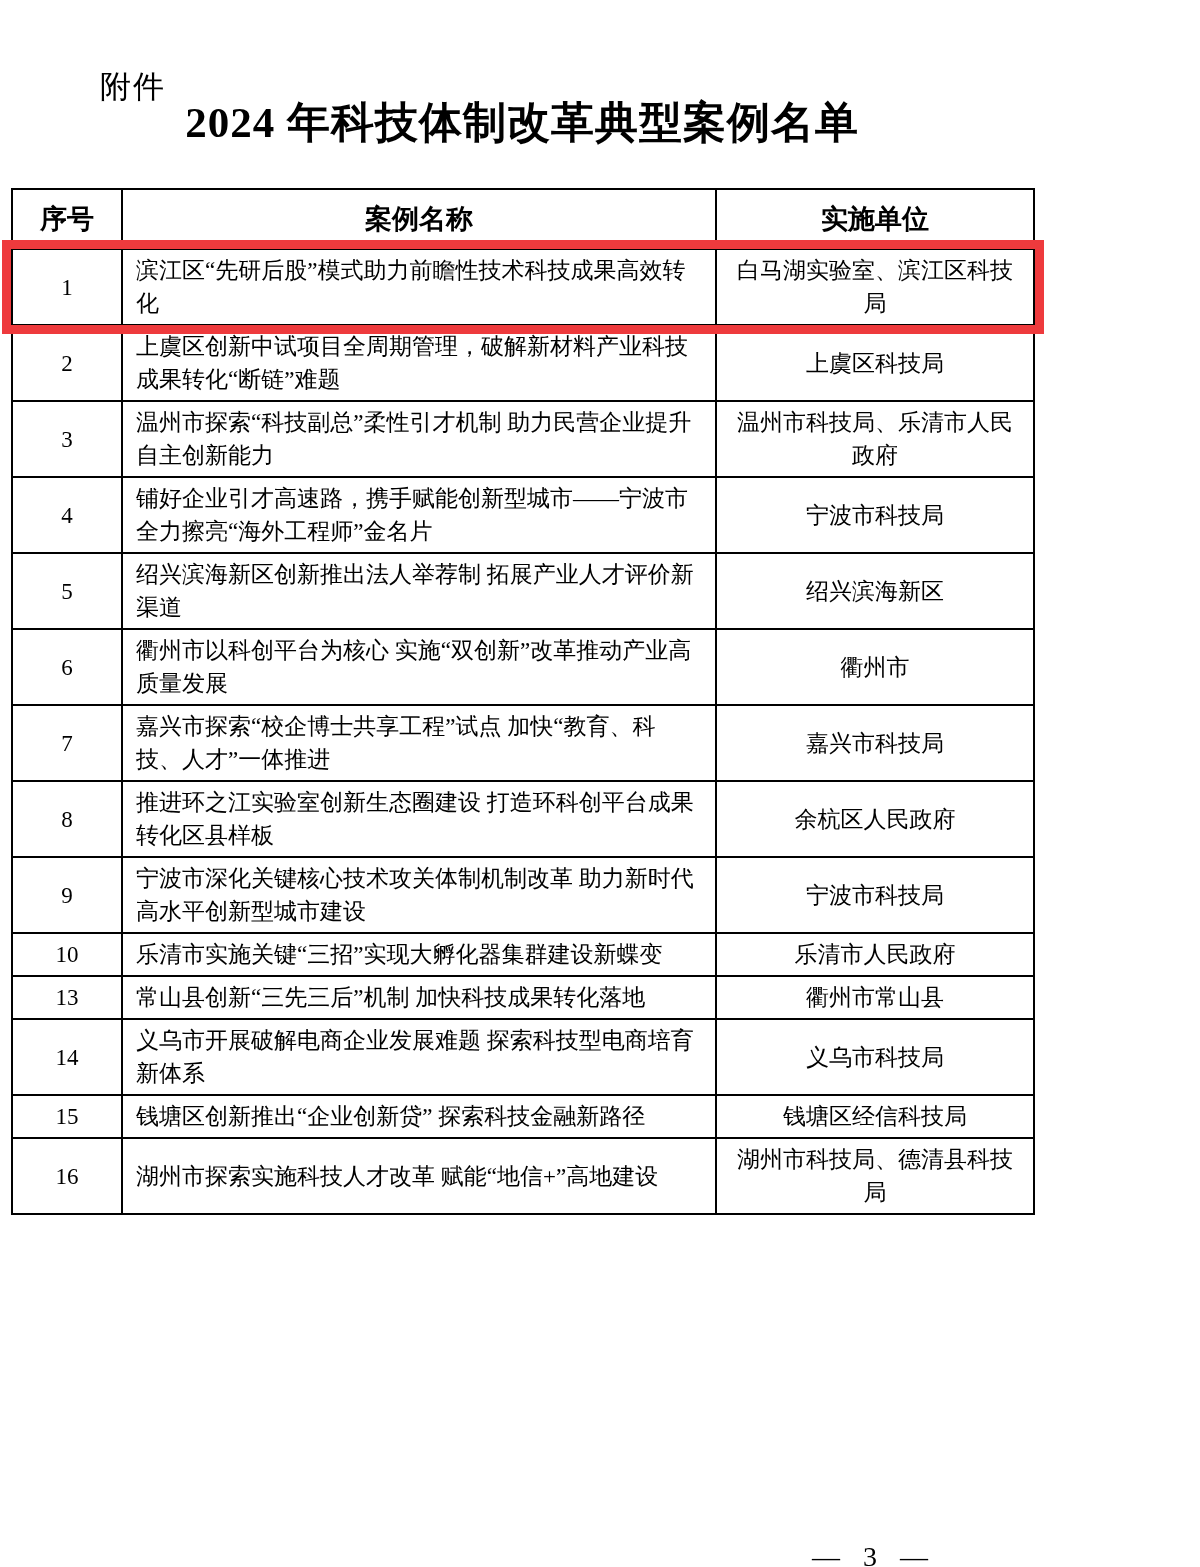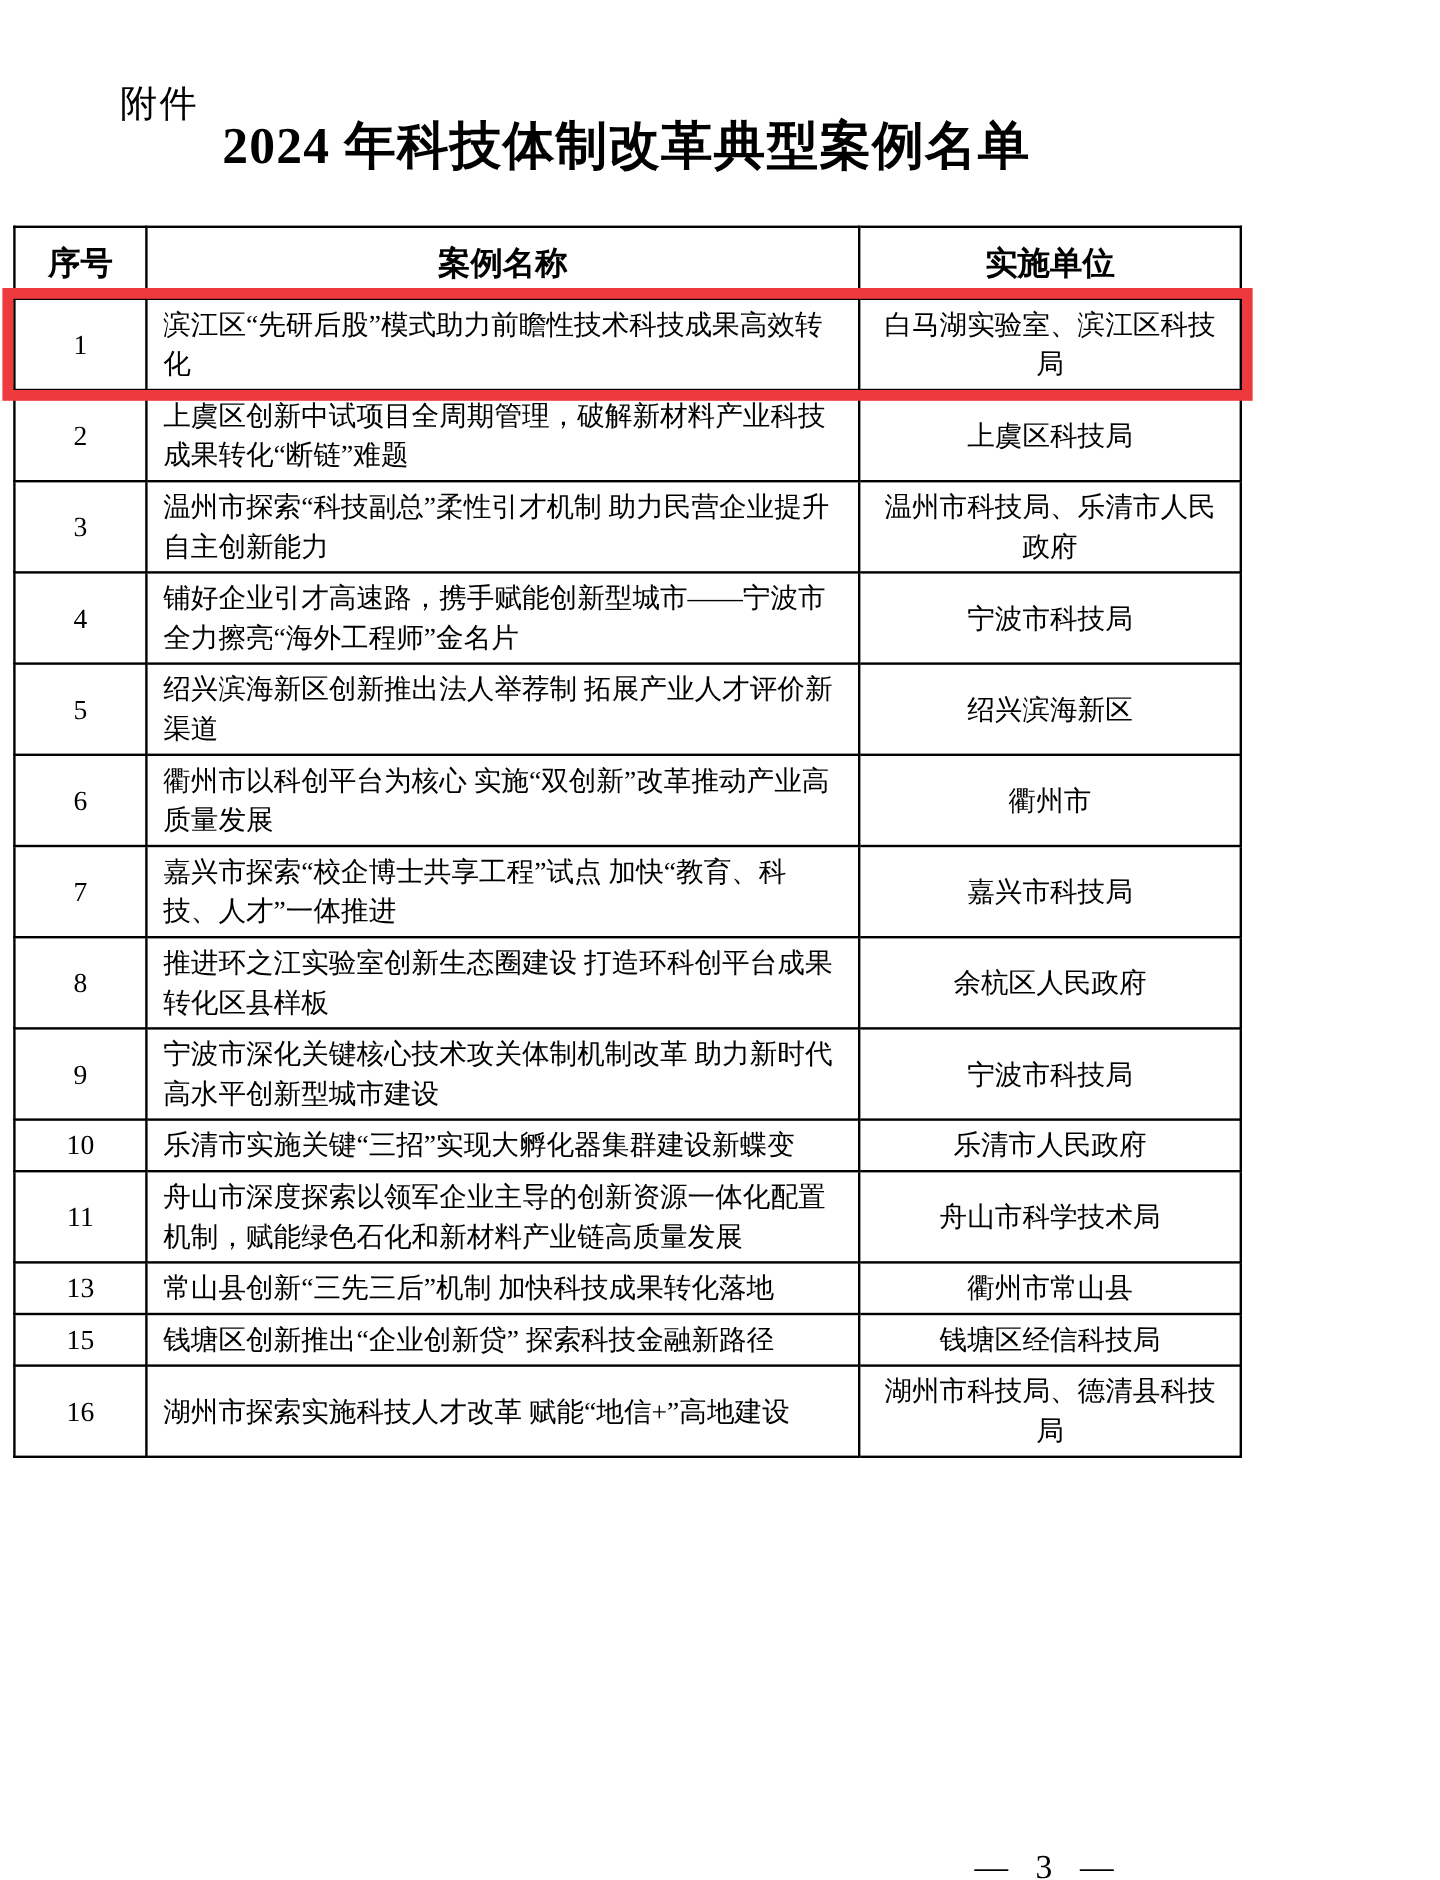--- a/index.html
+++ b/index.html
@@ -156,28 +156,28 @@
     <td class="col-no">9</td>
     <td class="col-case">宁波市深化关键核心技术攻关体制机制改革 助力新时代高水平创新型城市建设</td>
     <td class="col-unit">宁波市科技局</td>
   </tr>
           <tr>
     <td class="col-no">10</td>
     <td class="col-case">乐清市实施关键“三招”实现大孵化器集群建设新蝶变</td>
     <td class="col-unit">乐清市人民政府</td>
   </tr>
           <tr>
-    <td class="col-no">11</td>
-    <td class="col-case">舟山市深度探索以领军企业主导的创新资源一体化配置机制，赋能绿色石化和新材料产业链高质量发展</td>
-    <td class="col-unit">舟山市科学技术局</td>
-  </tr>
-          <tr>
     <td class="col-no">13</td>
     <td class="col-case">常山县创新“三先三后”机制 加快科技成果转化落地</td>
     <td class="col-unit">衢州市常山县</td>
+  </tr>
+          <tr>
+    <td class="col-no">14</td>
+    <td class="col-case">义乌市开展破解电商企业发展难题 探索科技型电商培育新体系</td>
+    <td class="col-unit">义乌市科技局</td>
   </tr>
           <tr>
     <td class="col-no">15</td>
     <td class="col-case">钱塘区创新推出“企业创新贷” 探索科技金融新路径</td>
     <td class="col-unit">钱塘区经信科技局</td>
   </tr>
           <tr>
     <td class="col-no">16</td>
     <td class="col-case">湖州市探索实施科技人才改革 赋能“地信+”高地建设</td>
     <td class="col-unit">湖州市科技局、德清县科技局</td>

